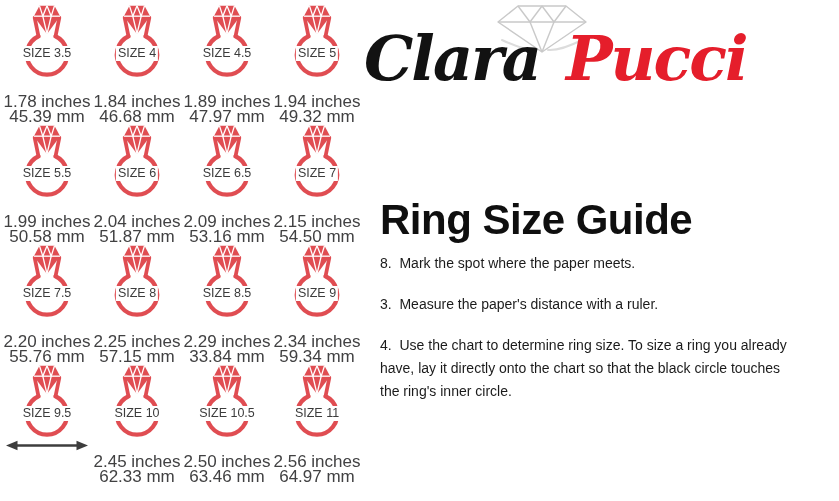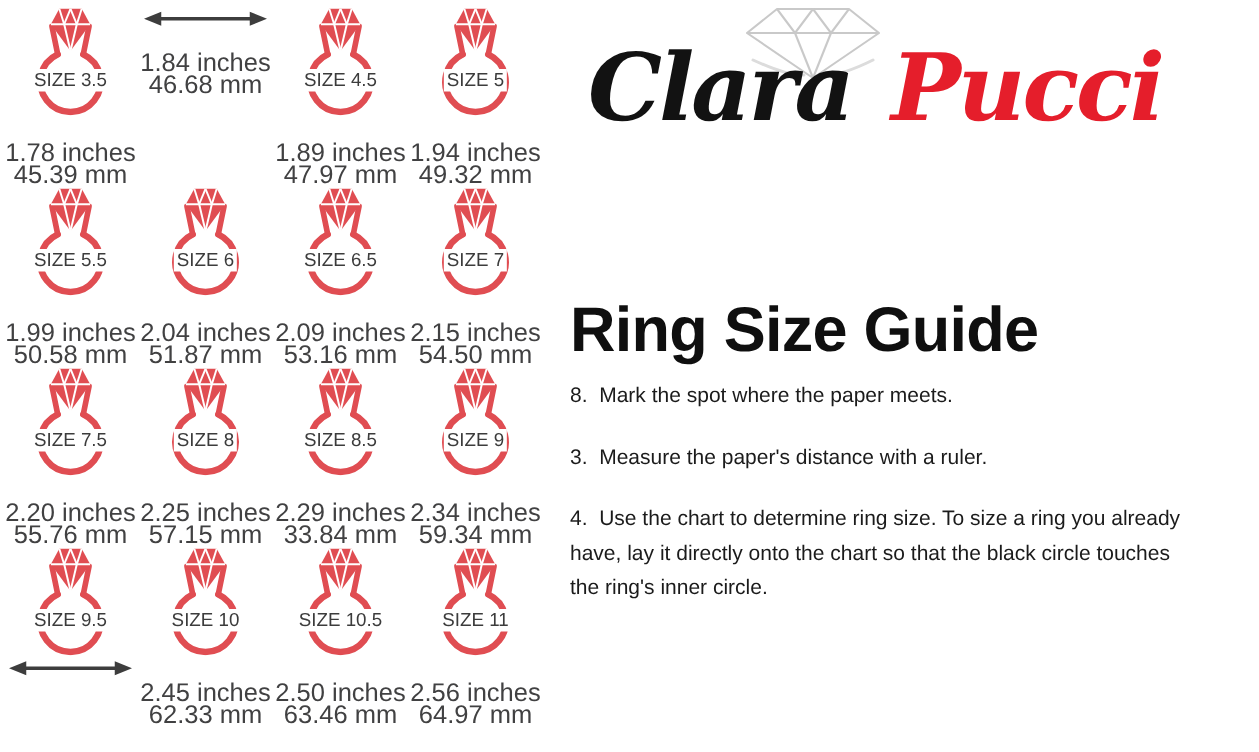--- a/index.html
+++ b/index.html
@@ -57,21 +57,21 @@
     left: -4px; top: 24px;
     z-index: 1;
     font-family: "DejaVu Serif", serif;
     font-style: italic;
     font-weight: bold;
     font-size: 62px;
     line-height: 70px;
     white-space: nowrap;
     letter-spacing: -2px;
   }
-  .logo-clara { color: var(--brand-black); margin-left: 28px; }
+  .logo-clara { color: var(--brand-black); }
   .logo-pucci { color: var(--brand-red); margin-left: 26px; }
 
   .guide-title {
     position: absolute;
     left: 12px; top: 196px;
     font-size: 42px;
     font-weight: bold;
     color: #0f0f0f;
     letter-spacing: -0.5px;
   }
@@ -116,20 +116,41 @@
       <polygon points="0,6.5 11.5,1.8 11.5,11.2" fill="var(--arrow-color)"></polygon>
       <polygon points="82,6.5 70.5,1.8 70.5,11.2" fill="var(--arrow-color)"></polygon>
     </svg>
     <div class="measure">
       <div>1.78 inches</div>
       <div>45.39 mm</div>
     </div>
   </div>
 
   <div class="ring-cell">
+    <div class="ring-wrap">
+      <svg width="62" height="73" viewBox="0 0 66 78" aria-hidden="true">
+
+        <path d="M 23.9 34.5 A 21.5 21.5 0 1 0 42.1 34.5" fill="none" stroke="var(--ring-color)" stroke-width="4.6" stroke-linecap="round"></path>
+
+        <line x1="23.9" y1="34.5" x2="19.8" y2="14.5" stroke="var(--ring-color)" stroke-width="4" stroke-linecap="round"></line>
+        <line x1="42.1" y1="34.5" x2="46.2" y2="14.5" stroke="var(--ring-color)" stroke-width="4" stroke-linecap="round"></line>
+
+        <polygon points="19,13 25,2 41,2 47,13 33,32" fill="var(--ring-color)"></polygon>
+        <g stroke="#ffffff" stroke-width="1.4" fill="none">
+          <line x1="19" y1="13" x2="47" y2="13"></line>
+          <line x1="25" y1="2" x2="28.5" y2="13"></line>
+          <line x1="41" y1="2" x2="37.5" y2="13"></line>
+          <line x1="33" y1="2" x2="28.5" y2="13"></line>
+          <line x1="33" y1="2" x2="37.5" y2="13"></line>
+          <line x1="28.5" y1="13" x2="33" y2="32"></line>
+          <line x1="37.5" y1="13" x2="33" y2="32"></line>
+        </g>
+      </svg>
+      <span class="ring-label">SIZE 4</span>
+    </div>
     <svg class="width-arrow" width="82" height="13" viewBox="0 0 82 13" aria-hidden="true">
       <line x1="8" y1="6.5" x2="74" y2="6.5" stroke="var(--arrow-color)" stroke-width="2.4"></line>
       <polygon points="0,6.5 11.5,1.8 11.5,11.2" fill="var(--arrow-color)"></polygon>
       <polygon points="82,6.5 70.5,1.8 70.5,11.2" fill="var(--arrow-color)"></polygon>
     </svg>
     <div class="measure">
       <div>1.84 inches</div>
       <div>46.68 mm</div>
     </div>
   </div>

